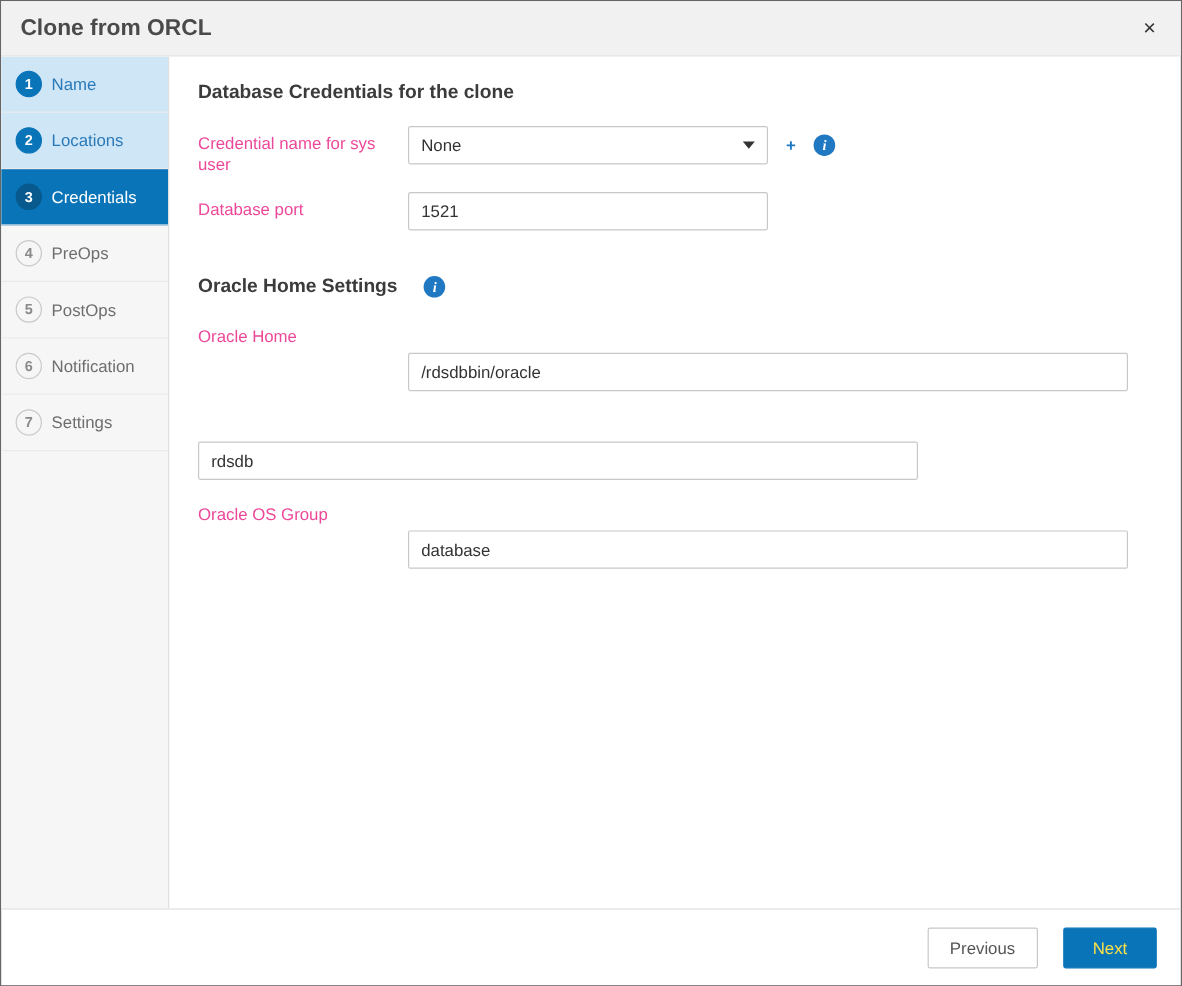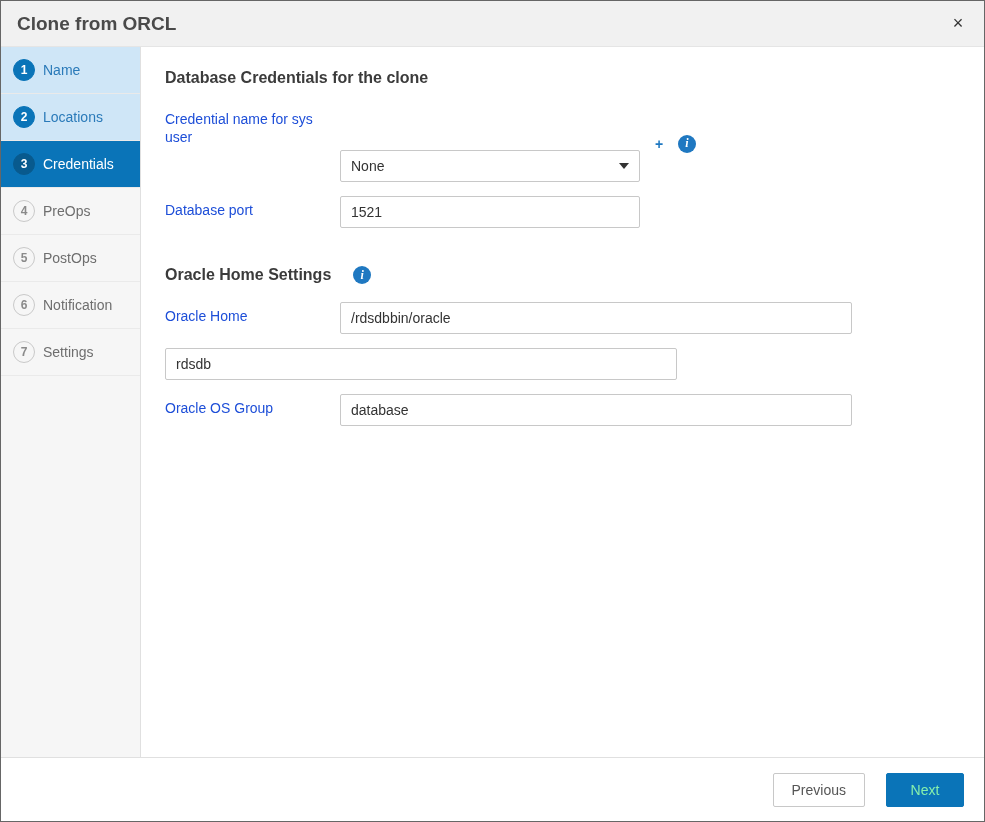--- a/index.html
+++ b/index.html
@@ -70,43 +70,43 @@
     margin-bottom: 18px; margin-top: 4px;
   }
   .section-title.with-info { display: flex; align-items: flex-start; gap: 22px; }
   .form-row {
     display: flex; align-items: flex-start;
     margin-bottom: 14px;
   }
   .form-row .lbl {
     width: 175px; min-width: 175px;
     padding-top: 6px;
-    color: #1d4ed8;
+    color: #ec4899;
     font-size: 14px;
     line-height: 1.25;
   }
   .form-row .ctrl { flex: 1; display: flex; align-items: center; gap: 10px; }
   .input, .select {
     height: 32px;
     border: 1px solid #c8c8c8;
     border-radius: 2px;
     padding: 0 10px;
     font-size: 14px;
     color: #333;
     background: #fff;
     width: 100%;
   }
   .select {
     display: flex; align-items: center; justify-content: space-between;
     cursor: pointer;
-    width: 300px; max-width: 300px; margin-top: 45px;
+    width: 300px; max-width: 300px;
   }
   .port-input { width: 340px; max-width: 300px; }
   .select .caret { width: 0; height: 0; border-left: 5px solid transparent; border-right: 5px solid transparent; border-top: 6px solid #333; }
-  .full-input { width: 512px; max-width: 600px; }
+  .full-input { width: 600px; max-width: 600px; margin-top: 28px; }
   .plus-icon {
     width: 18px; height: 18px; color: #1f78c1; display: flex; align-items: center; justify-content: center; cursor: pointer; font-weight: 700;
   }
   .info-icon {
     width: 18px; height: 18px; border-radius: 50%;
     background: #1f78c1; color: #fff;
     display: flex; align-items: center; justify-content: center;
     font-family: Georgia, serif; font-style: italic; font-weight: 700; font-size: 12px;
     cursor: default;
   }
@@ -121,21 +121,21 @@
   }
   .btn {
     height: 34px; min-width: 78px;
     border-radius: 2px;
     font-size: 14px;
     padding: 0 18px;
     cursor: pointer;
     display: inline-flex; align-items: center; justify-content: center;
   }
   .btn.secondary { background: #fff; color: #555; border: 1px solid #c8c8c8; }
-  .btn.primary { background: #0a74b8; color: #86efac; border: 1px solid #0a74b8; }
+  .btn.primary { background: #0a74b8; color: #fde047; border: 1px solid #0a74b8; }
 </style>
 </head>
 <body>
 
 <div class="dialog">
 
   <div class="titlebar">
     <div class="title">Clone from ORCL</div>
     <div class="close">×</div>
   </div>

